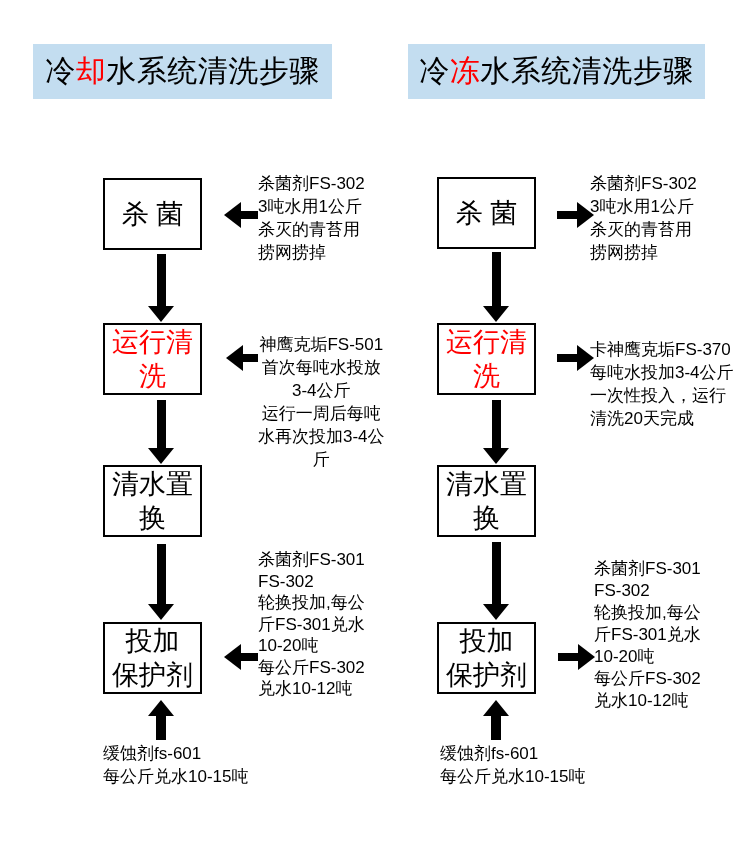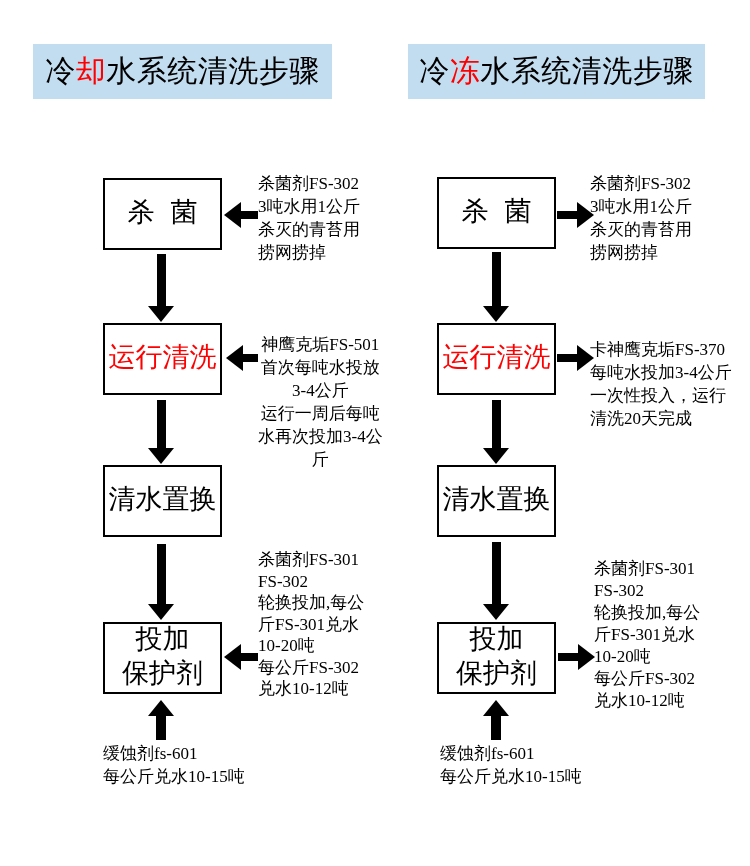--- a/index.html
+++ b/index.html
@@ -11,37 +11,37 @@
   .title{
     position:absolute;height:55px;top:44px;background:var(--title-bg,#c3ddf0);
     display:flex;align-items:center;justify-content:center;
     font-size:30px;letter-spacing:0.5px;color:#000;white-space:nowrap;
   }
   .title-left{left:33px;width:299px;}
   .title-right{left:408px;width:297px;}
   .accent{color:var(--red,#ff0000);}
   
   .box{
-    position:absolute;width:119px;height:72px;box-sizing:border-box;
+    position:absolute;width:99px;height:72px;box-sizing:border-box;
     border:2.5px solid #000;background:#fff;
     display:flex;align-items:center;justify-content:center;
-    font-size:27px;text-align:center;white-space:pre-line;line-height:34px;font-family:Liberation Mono, monospace;
+    font-size:27px;text-align:center;white-space:pre-line;line-height:34px;
   }
   .red-text{color:var(--red,#ff0000);}
   .b-l1{left:103px;top:178px;}
   .b-l2{left:103px;top:323px;}
   .b-l3{left:103px;top:465px;}
   .b-l4{left:103px;top:622px;}
   .b-r1{left:437px;top:177px;}
   .b-r2{left:437px;top:323px;}
   .b-r3{left:437px;top:465px;}
   .b-r4{left:437px;top:622px;}
   
   .note{
-    position:absolute;font-size:17px;line-height:23px;white-space:pre-line;color:#000;font-family:Liberation Serif, serif;
+    position:absolute;font-size:17px;line-height:23px;white-space:pre-line;color:#000;
   }
   .n-l1{left:258px;top:172px;}
   .n-l2{left:258px;top:333px;text-align:center;}
   .n-l3{left:258px;top:549px;line-height:21.5px;}
   .n-l4{left:103px;top:742px;}
   .n-r1{left:590px;top:172px;}
   .n-r2{left:590px;top:338px;}
   .n-r3{left:594px;top:558px;line-height:22px;}
   .n-r4{left:440px;top:742px;}
   

